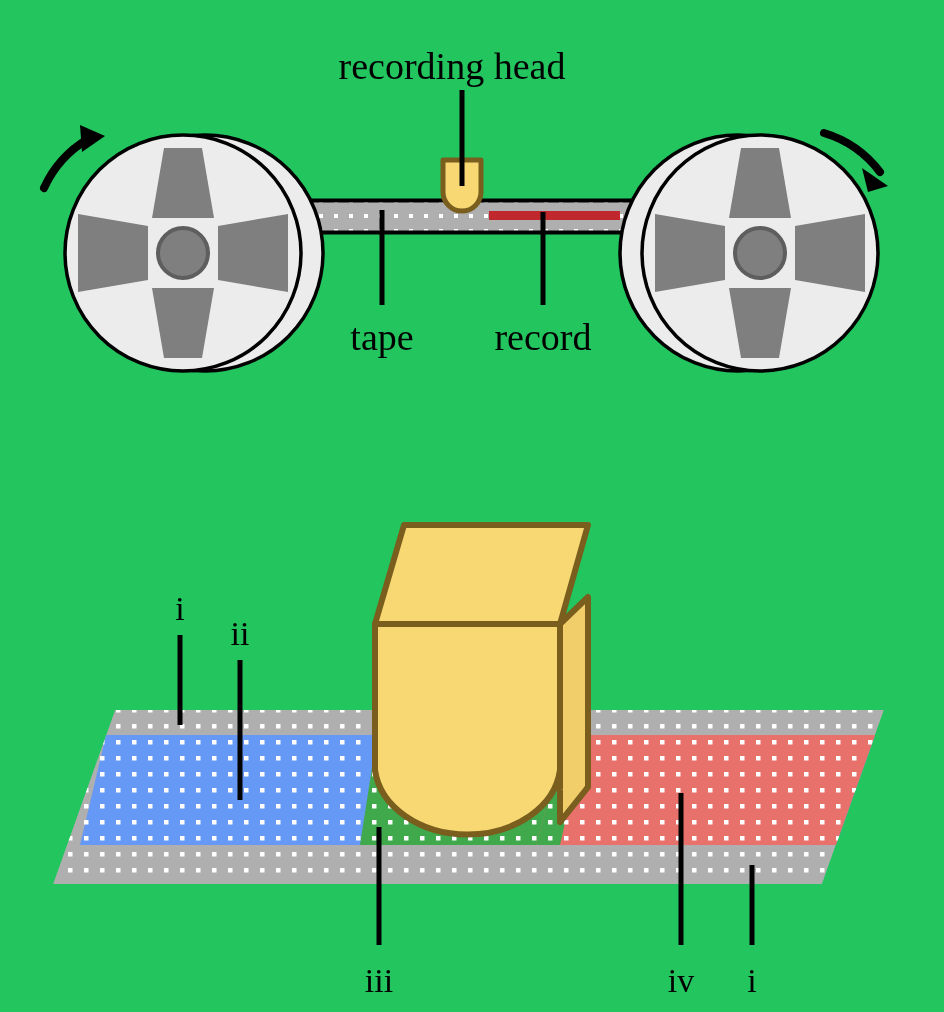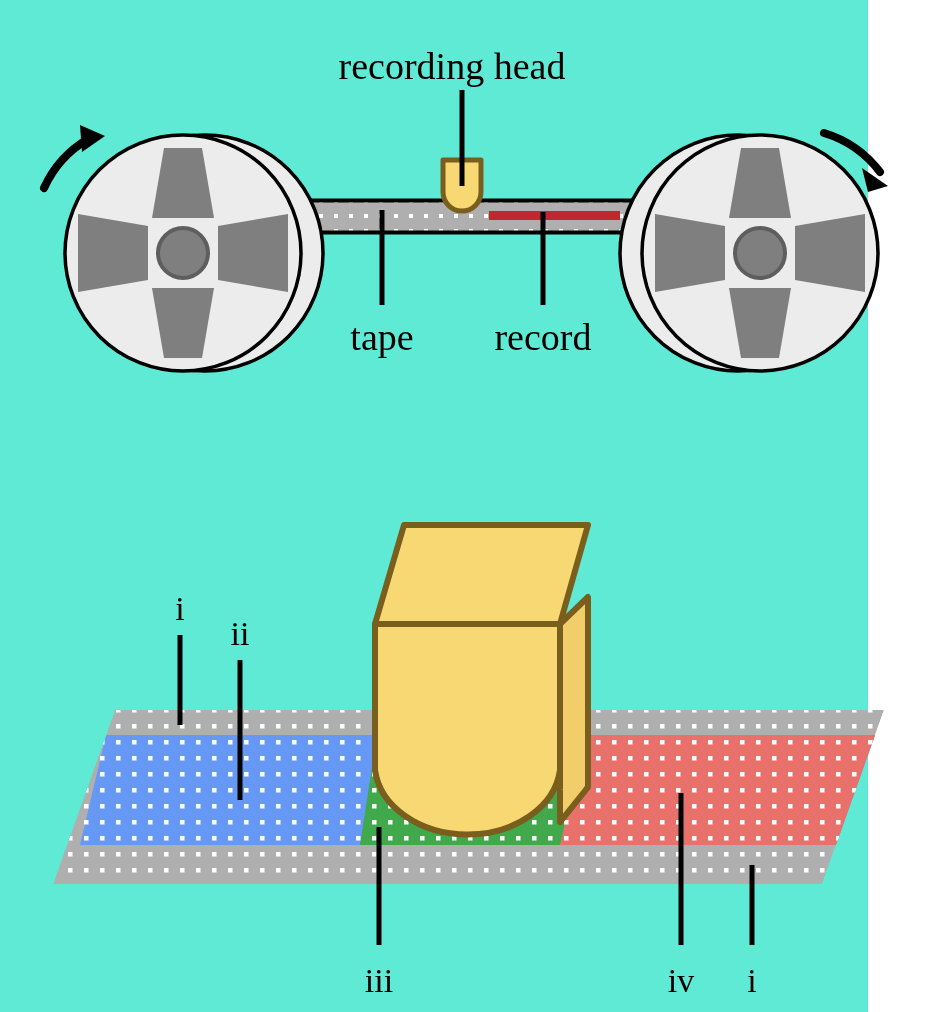--- a/index.html
+++ b/index.html
@@ -8,23 +8,23 @@
     background: #ffffff;
   }
   body {
     width: 944px;
     height: 1012px;
     font-family: "Liberation Serif", "DejaVu Serif", serif;
     overflow: hidden;
   }
   #stage {
     position: relative;
-    width: 868px;
+    width: 944px;
     height: 1012px;
-    background: #5eead4;
+    background: #22c55e;
   }
   svg.diagram {
     position: absolute;
     top: 0;
     left: 0;
     width: 944px;
     height: 1012px;
     display: block;
   }
   .lbl {

